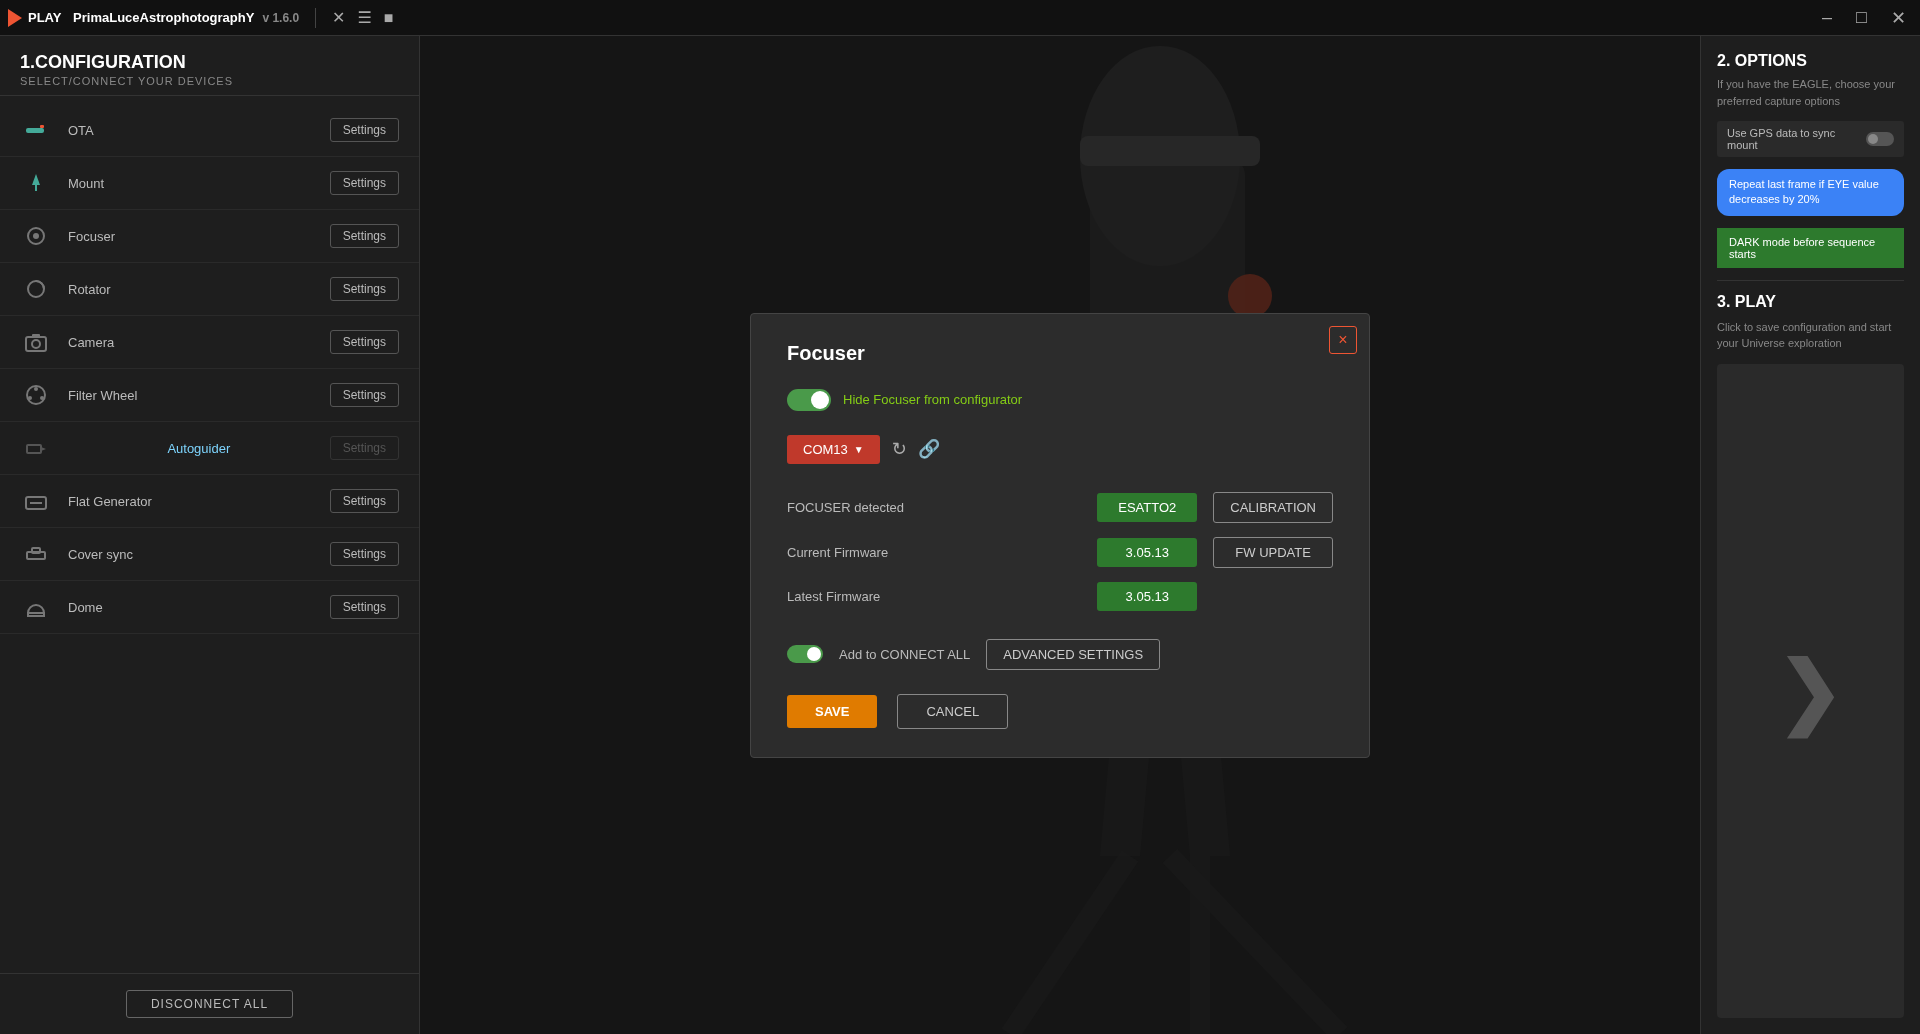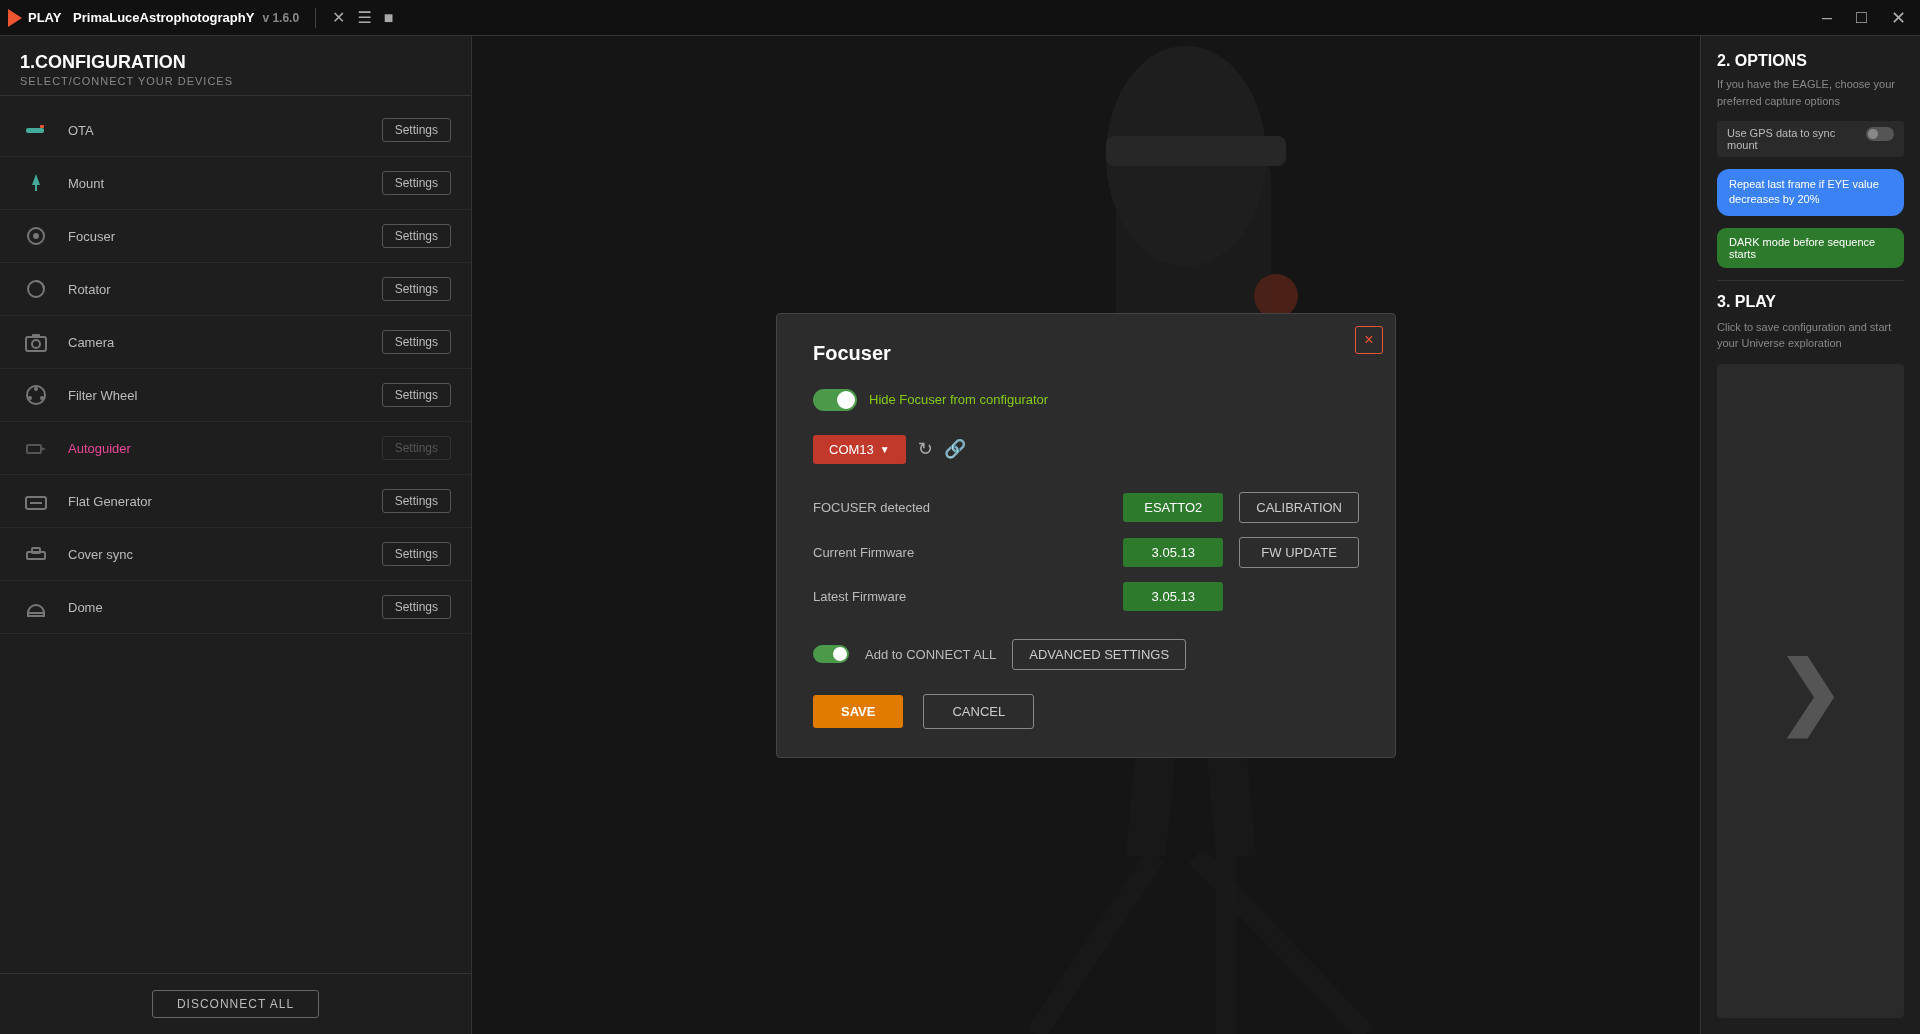--- a/index.html
+++ b/index.html
@@ -83,21 +83,21 @@
     }
 
     
     .main-layout {
       display: flex;
       height: calc(1034px - 36px);
     }
 
     
     .sidebar {
-      width: 472px;
+      width: 420px;
       background: #1e1e1e;
       border-right: 1px solid #333;
       display: flex;
       flex-direction: column;
       padding: 0;
     }
     .sidebar-header {
       padding: 16px 20px 8px;
       border-bottom: 1px solid #333;
     }
@@ -129,21 +129,21 @@
       display: flex;
       align-items: center;
       justify-content: center;
       margin-right: 16px;
     }
     .device-name {
       flex: 1;
       color: #bbb;
       font-size: 13px;
     }
-    .device-name.disabled { color: #ec4899; }
+    .device-name.disabled { color: #7dd3fc; text-align: center; }
     .settings-btn {
       background: transparent;
       border: 1px solid #555;
       color: #bbb;
       padding: 4px 12px;
       border-radius: 3px;
       cursor: pointer;
       font-size: 12px;
     }
     .settings-btn.disabled { color: #555; border-color: #333; cursor: default; }
@@ -201,21 +201,21 @@
       font-weight: bold;
       margin-bottom: 6px;
     }
     .panel-section-desc {
       color: #888;
       font-size: 11px;
       line-height: 1.5;
     }
     .option-row {
       display: flex;
-      align-items: flex-start;
+      align-items: center;
       justify-content: space-between;
       background: #2a2a2a;
       border-radius: 3px;
       padding: 6px 10px;
     }
     .option-label {
       color: #bbb;
       font-size: 11px;
       flex: 1;
     }
@@ -247,21 +247,21 @@
       padding: 8px 12px;
       font-size: 11px;
       cursor: pointer;
       text-align: left;
       line-height: 1.4;
     }
     .dark-mode-btn {
       background: #2d7a2d;
       color: #fff;
       border: none;
-      border-radius: 9px;
+      border-radius: 0;
       padding: 8px 12px;
       font-size: 11px;
       cursor: pointer;
       width: 100%;
       text-align: left;
     }
     .panel-divider { height: 1px; background: #333; }
     .play-section-title {
       color: #fff;
       font-size: 16px;

